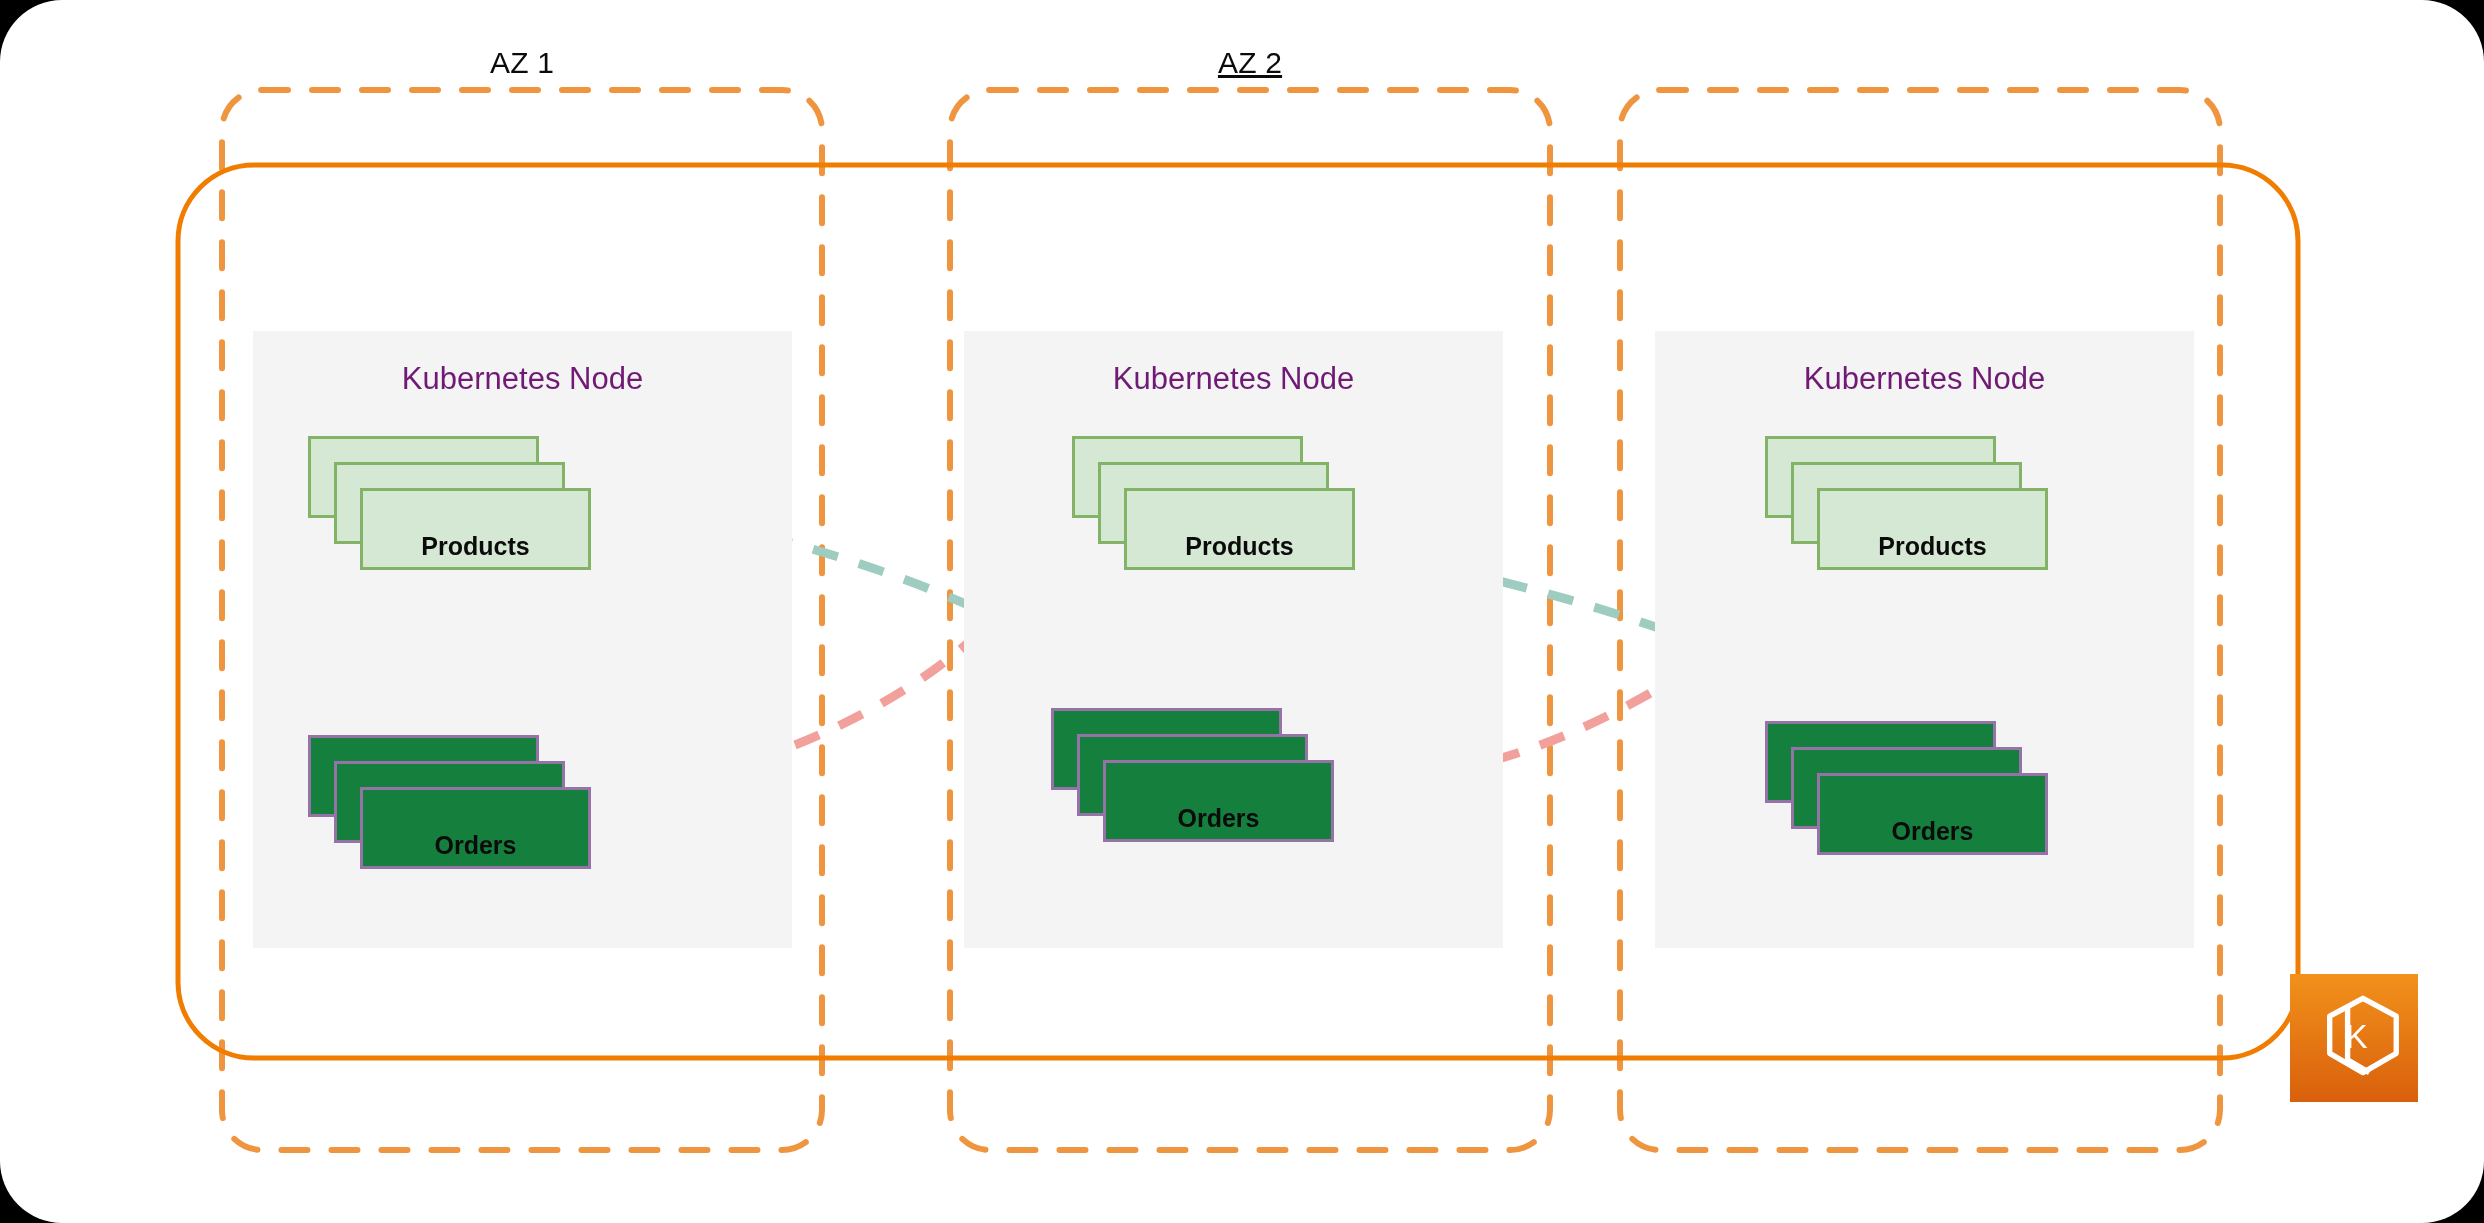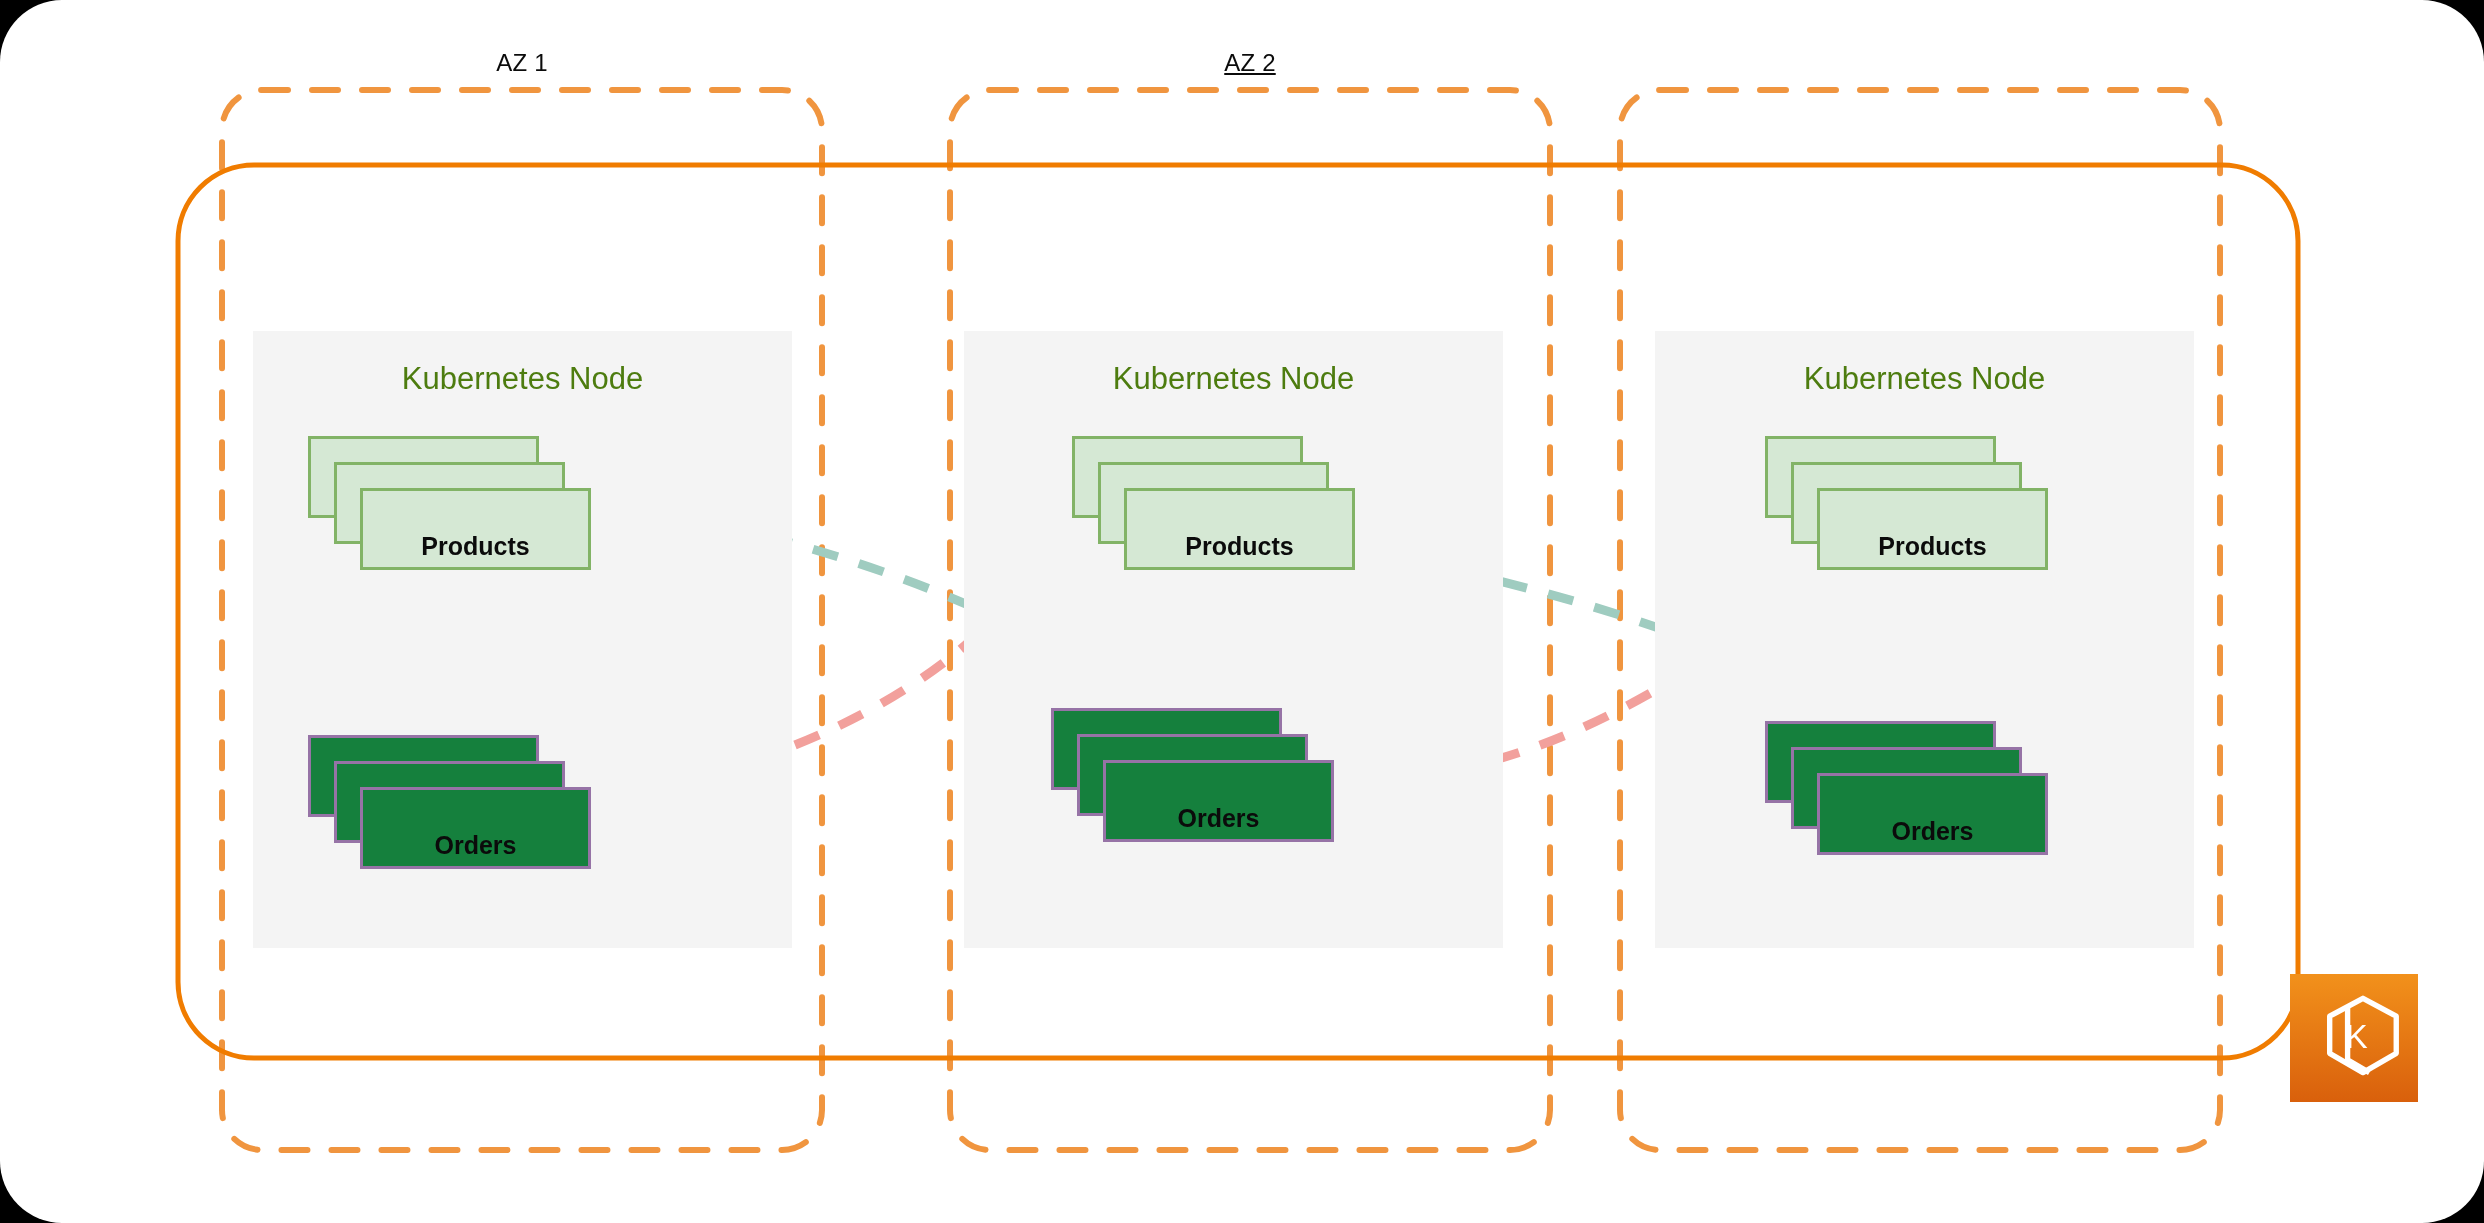--- a/index.html
+++ b/index.html
@@ -9,29 +9,29 @@
     font-family:"Liberation Sans","DejaVu Sans",sans-serif;
   }
   #canvas{
     position:absolute;left:0;top:0;width:2484px;height:1223px;
     background:#ffffff;border-radius:62px;overflow:hidden;
   }
   #svg-layer{position:absolute;left:0;top:0;width:2484px;height:1223px;}
 
   
   .az-label{
-    position:absolute;color:#0b0b0b;font-size:24px;line-height:30px;
+    position:absolute;color:#0b0b0b;font-size:30px;line-height:30px;
     text-align:center;white-space:nowrap;letter-spacing:.2px;
   }
 
   
   .node-panel{position:absolute;background:#f4f4f4;}
   .node-title{
     position:absolute;width:100%;text-align:center;top:30px;left:0;
-    font-size:31px;color:#4d7c0f;white-space:nowrap;
+    font-size:31px;color:#701a75;white-space:nowrap;
   }
 
   
   .pod-stack{position:absolute;font-weight:bold;}
   .pod-card{position:absolute;box-sizing:border-box;border-width:3px;border-style:solid;}
   .pod-card.green{background:#d5e8d4;border-color:#82b366;}
   .pod-card.purple{background:#15803d;border-color:#9673a6;}
   .pod-label{
     position:absolute;width:100%;text-align:center;
     font-size:25px;color:#0b0b0b;white-space:nowrap;

